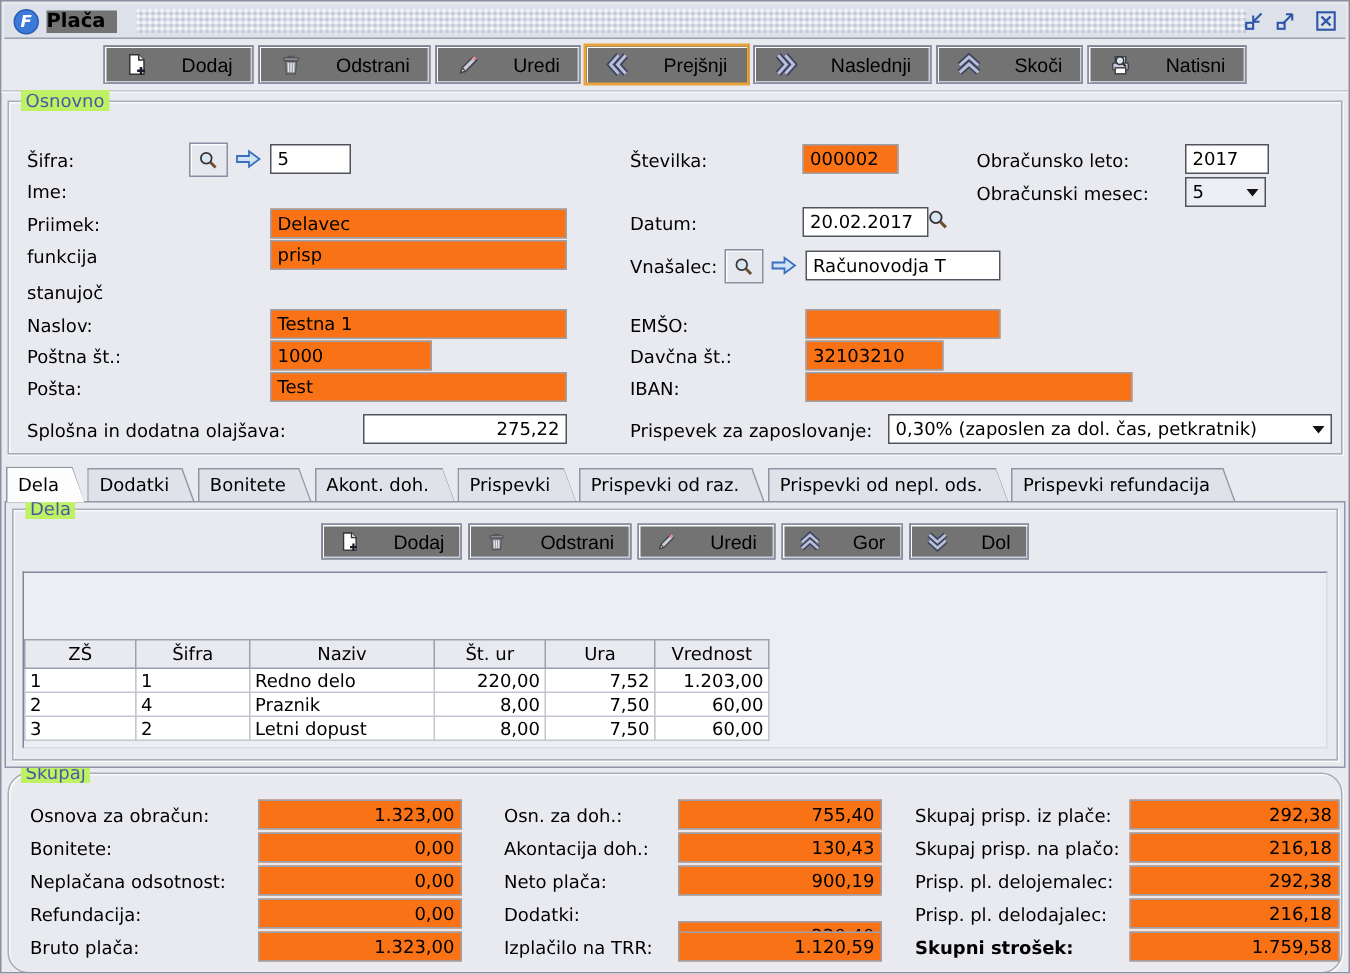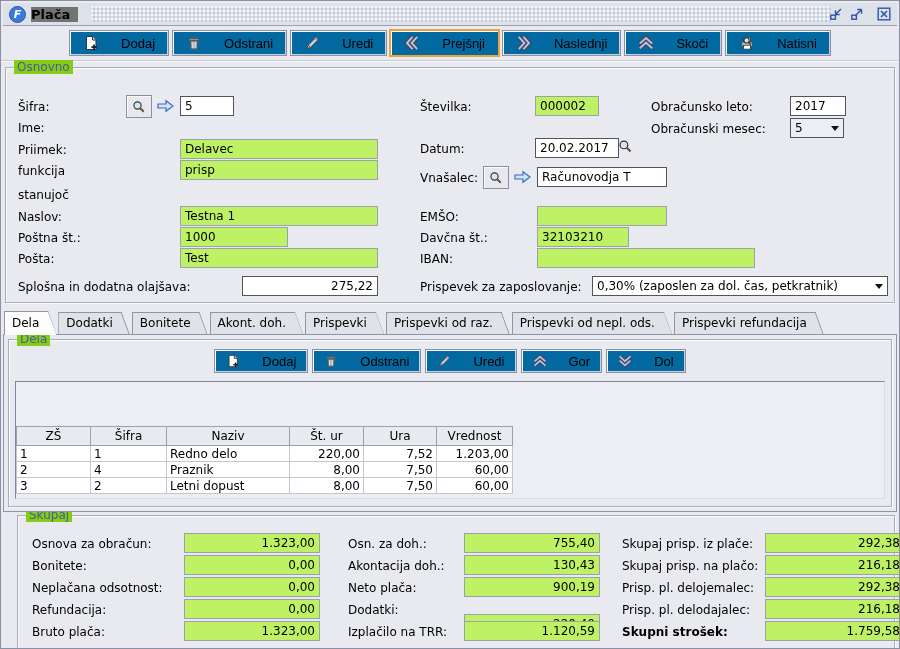--- a/index.html
+++ b/index.html
@@ -9,35 +9,35 @@
   .titlebar-pattern{position:absolute;left:88px;right:66px;top:3px;bottom:3px;
     background-image:radial-gradient(circle at 1px 1px,#f4f6fa 1px,transparent 1.3px),radial-gradient(circle at 1px 1px,#c3c9d8 1px,transparent 1.3px);
     background-size:4px 4px,4px 4px;background-position:0 0,2px 2px;}
   .logo{width:15px;height:15px;margin:0 5px 0 6px;border-radius:50%;background:#3b7ad8;border:1px solid #2a5ab0;color:#fff;font-weight:bold;font-style:italic;font-size:11px;line-height:15px;text-align:center;z-index:2;}
   .title-text{font-weight:bold;font-size:13px;z-index:2;background:#737373;padding-right:8px;}
   .win-controls{position:absolute;right:5px;top:3px;display:flex;gap:5px;z-index:3;align-items:center;}
   .win-btn{width:16px;height:16px;display:flex;align-items:center;justify-content:center;}
   .win-btn.close{margin-left:6px;}
   
   .toolbar{height:34px;display:flex;justify-content:center;align-items:center;gap:3px;border-bottom:1px solid #c6cad4;box-shadow:0 1px 0 #f8f9fc;}
-  .btn{display:inline-flex;align-items:center;justify-content:center;gap:22px;height:26px;padding:0 13px;background:#0369a1;border:1px solid #8a8fa3;font-size:13px;box-shadow:inset 1px 1px 0 #fbfbfd,inset -1px -1px 0 #cccfd9;}
+  .btn{display:inline-flex;align-items:center;justify-content:center;gap:22px;height:26px;padding:0 13px;background:#737373;border:1px solid #8a8fa3;font-size:13px;box-shadow:inset 1px 1px 0 #fbfbfd,inset -1px -1px 0 #cccfd9;}
   .btn.small{height:24px;padding:0 11px;}
   .btn.focused{border:1px solid #e7a33c;box-shadow:0 0 0 1px #e7a33c,inset 1px 1px 0 #fbfbfd;}
   .ic{width:16px;height:16px;flex:0 0 auto;}
   .ic-sm{width:14px;height:14px;flex:0 0 auto;}
   
   .grp{position:relative;border:1px solid #a7adba;box-shadow:inset 1px 1px 0 rgba(255,255,255,.75),1px 1px 0 rgba(255,255,255,.75);}
-  .legend{position:absolute;top:-8px;left:8px;background:#84cc16;padding:0 3px;font-size:12px;color:#4a5aa2;}
+  .legend{position:absolute;top:-8px;left:8px;background:#bef264;padding:0 3px;font-size:12px;color:#4a5aa2;}
   .grp-osnovno{margin:6px 4px 0 4px;height:234px;}
   .grp-dela{position:absolute;left:4px;right:4px;top:4px;bottom:4px;}
-  .grp-skupaj{margin:3px 4px 0 16px;height:132px;}
+  .grp-skupaj{margin:3px 4px 0 4px;height:132px;border-radius:14px;}
   
   .lbl{position:absolute;font-size:12px;white-space:nowrap;line-height:16px;}
   .lbl.bold{font-weight:bold;}
-  .fld{position:absolute;height:16px;line-height:16px;font-size:12px;padding:1px 4px;background:#bef264;border:1px solid #9ba0ad;white-space:nowrap;overflow:hidden;}
+  .fld{position:absolute;height:16px;line-height:16px;font-size:12px;padding:1px 4px;background:#f97316;border:1px solid #9ba0ad;white-space:nowrap;overflow:hidden;}
   .fld.edit{background:#fff;border-color:#50545f;}
   .fld.num{text-align:right;}
   .combo{position:absolute;display:flex;align-items:center;height:18px;font-size:12px;background:#fff;border:1px solid #50545f;padding-left:4px;white-space:nowrap;}
   .combo .arr{margin-left:auto;margin-right:4px;width:0;height:0;border:4px solid transparent;border-top:5px solid #111;transform:translateY(2px);}
   .icon-btn{position:absolute;width:24px;height:21px;background:#e7e8ee;border:1px solid #8a8fa3;box-shadow:inset 1px 1px 0 #fbfbfd;display:flex;align-items:center;justify-content:center;}
   .flat-ic{position:absolute;}
   
   .tabs{display:flex;align-items:flex-end;margin:8px 2px 0 2px;position:relative;z-index:2;padding-left:1px;}
   .tab{position:relative;height:21px;line-height:20px;padding:0 17px 0 7px;font-size:12px;background:#e0e2e9;border-top:1px solid #8f95a6;border-left:1px solid #8f95a6;margin-right:2px;clip-path:polygon(0 0,calc(100% - 8px) 0,100% 100%,0 100%);}
   .tab::after{content:"";position:absolute;top:0;bottom:0;right:7px;width:1.4px;background:#8f95a6;transform:skewX(20deg);transform-origin:top left;}

